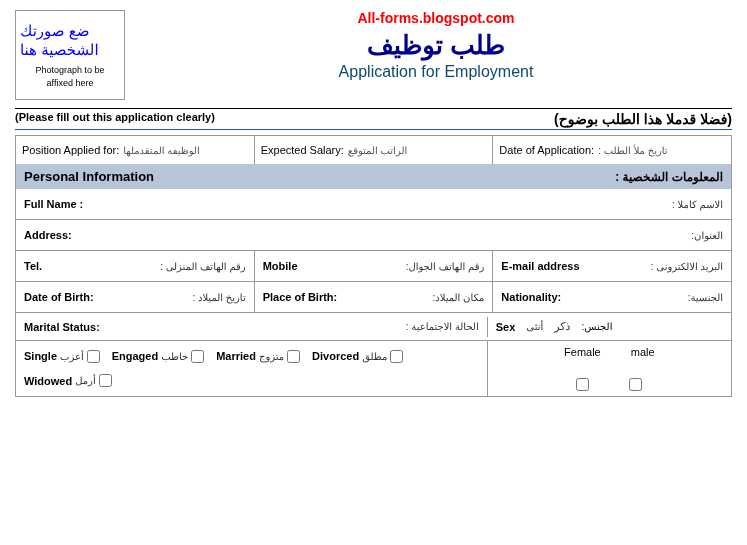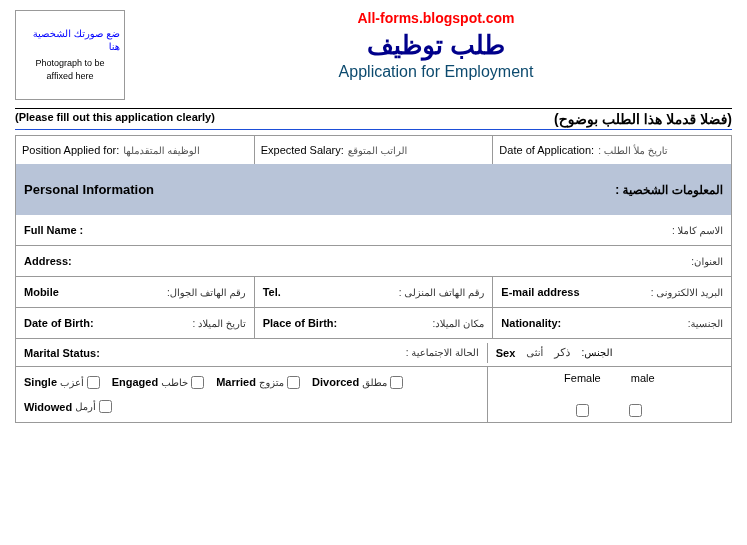--- a/index.html
+++ b/index.html
@@ -28,23 +28,23 @@
       border: 1px solid #999;
       display: flex;
       flex-direction: column;
       align-items: center;
       justify-content: center;
       padding: 4px;
       margin-right: 15px;
       flex-shrink: 0;
     }
     .photo-box-arabic {
-      font-size: 10px;
+      font-size: 15px;
       color: #00f;
-      text-align: right;
+      text-align: left;
       direction: rtl;
       line-height: 1.3;
     }
     .photo-box-english {
       font-size: 9px;
       color: #000;
       text-align: center;
       margin-top: 4px;
       line-height: 1.4;
     }
@@ -111,21 +111,21 @@
       white-space: nowrap;
     }
     .cell-value {
       color: #555;
       font-size: 10px;
       direction: rtl;
     }
     
     .section-header {
       background-color: #b8c4d8;
-      padding: 18px 8px;
+      padding: 5px 8px;
       display: flex;
       justify-content: space-between;
       align-items: center;
       border: 1px solid #999;
       border-top: none;
       border-bottom: none;
     }
     .section-header-left {
       font-weight: bold;
       font-size: 13px;
@@ -256,26 +256,26 @@
 
   <div class="data-row">
     <div class="data-cell full-width">
       <span class="data-cell-label">Address:</span>
       <span class="data-cell-arabic">العنوان:</span>
     </div>
   </div>
 
   <div class="data-row">
     <div class="data-cell">
+      <span class="data-cell-label">Tel.</span>
+      <span class="data-cell-arabic">رقم الهاتف المنزلى :</span>
+    </div>
+    <div class="data-cell">
       <span class="data-cell-label">Mobile</span>
       <span class="data-cell-arabic">رقم الهاتف الجوال:</span>
-    </div>
-    <div class="data-cell">
-      <span class="data-cell-label">Tel.</span>
-      <span class="data-cell-arabic">رقم الهاتف المنزلى :</span>
     </div>
     <div class="data-cell">
       <span class="data-cell-label">E-mail address</span>
       <span class="data-cell-arabic">البريد الالكترونى :</span>
     </div>
   </div>
 
   <div class="data-row">
     <div class="data-cell">
       <span class="data-cell-label">Date of Birth:</span>

